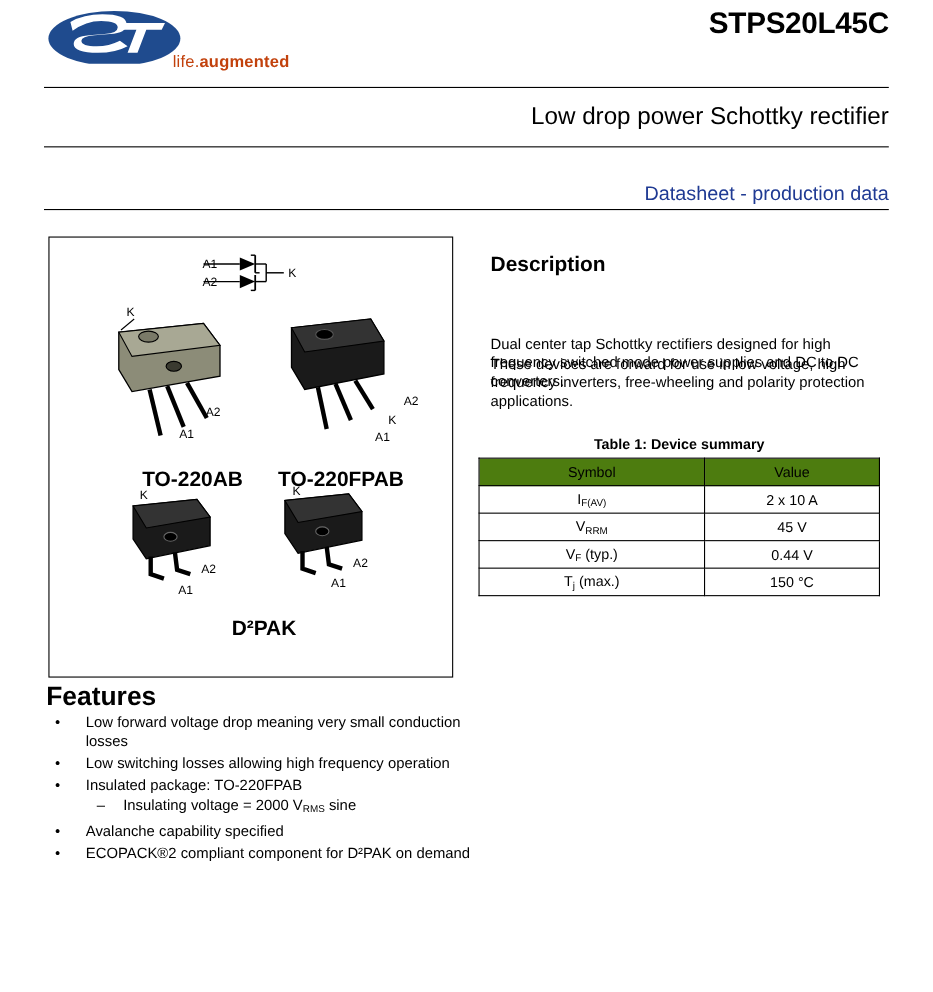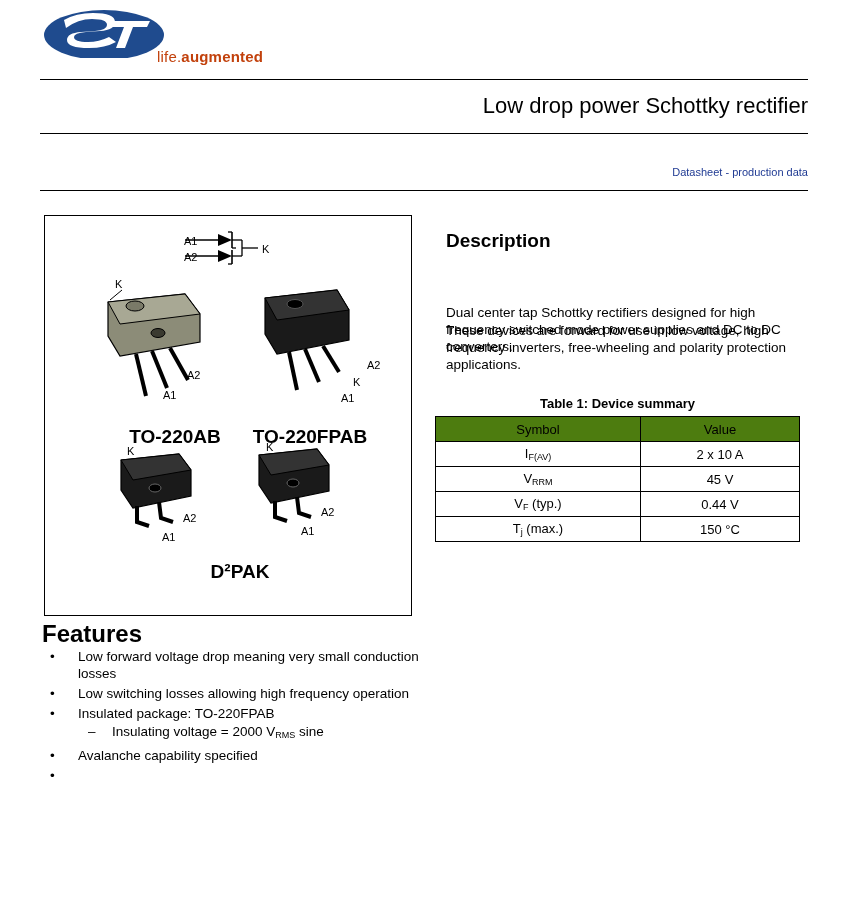--- a/index.html
+++ b/index.html
@@ -76,21 +76,21 @@
   .subtitle {
     position: absolute;
     right: 40px;
     top: 93px;
     font-size: 22px;
   }
   .datasheet-note {
     position: absolute;
     right: 40px;
     top: 166px;
-    font-size: 11px;
+    font-size: 18px;
     color: #1f3a93;
   }
 
   
   .fig-box {
     position: absolute;
     left: 44px;
     top: 215px;
     width: 368px;
     height: 401px;
@@ -212,20 +212,21 @@
 <div class="header">
   <div class="logo-wrap">
     <svg class="logo-svg" width="300" height="50" viewBox="0 0 300 50">
       <ellipse cx="62" cy="27" rx="60" ry="25" fill="#1f4b8e"></ellipse>
       <path d="M24 20 q12 -9 26 -9 q15 0 15 6 q0 5 -12 6 l-14 1 q-14 1 -14 8 q0 8 22 8 q16 0 27 -6 l-7 -5 q-10 5 -21 5 q-14 0 -14 -5 q0 -4 12 -5 l14 -1 q15 -1 15 -9 q0 -9 -22 -9 q-17 0 -29 7 z" fill="#ffffff"></path>
       <path d="M70 13 l38 0 l-3 6 l-14 0 l-8 21 l-9 0 l8 -21 l-15 0 z" fill="#ffffff"></path>
     </svg>
     <div class="logo-tag"><span>life.</span><b>augmented</b></div>
   </div>
 
+  <div class="part-number">STPS20L45C</div>
 </div>
 
 <div class="rule rule-top"></div>
 <div class="subtitle">Low drop power Schottky rectifier</div>
 <div class="rule rule-mid"></div>
 <div class="datasheet-note">Datasheet - production data</div>
 <div class="rule rule-bottom"></div>
 
 <div class="fig-box">
 
@@ -351,14 +352,15 @@
         <span>Insulating voltage = 2000 V</span><sub>RMS</sub><span> sine</span>
       </li>
     </ul>
   </li>
   <li>
     <span class="bullet">•</span>
     <span>Avalanche capability specified</span>
   </li>
   <li>
     <span class="bullet">•</span>
+    <span>ECOPACK®2 compliant component for D²PAK on demand</span>
   </li>
 </ul>
 
 </body></html>

